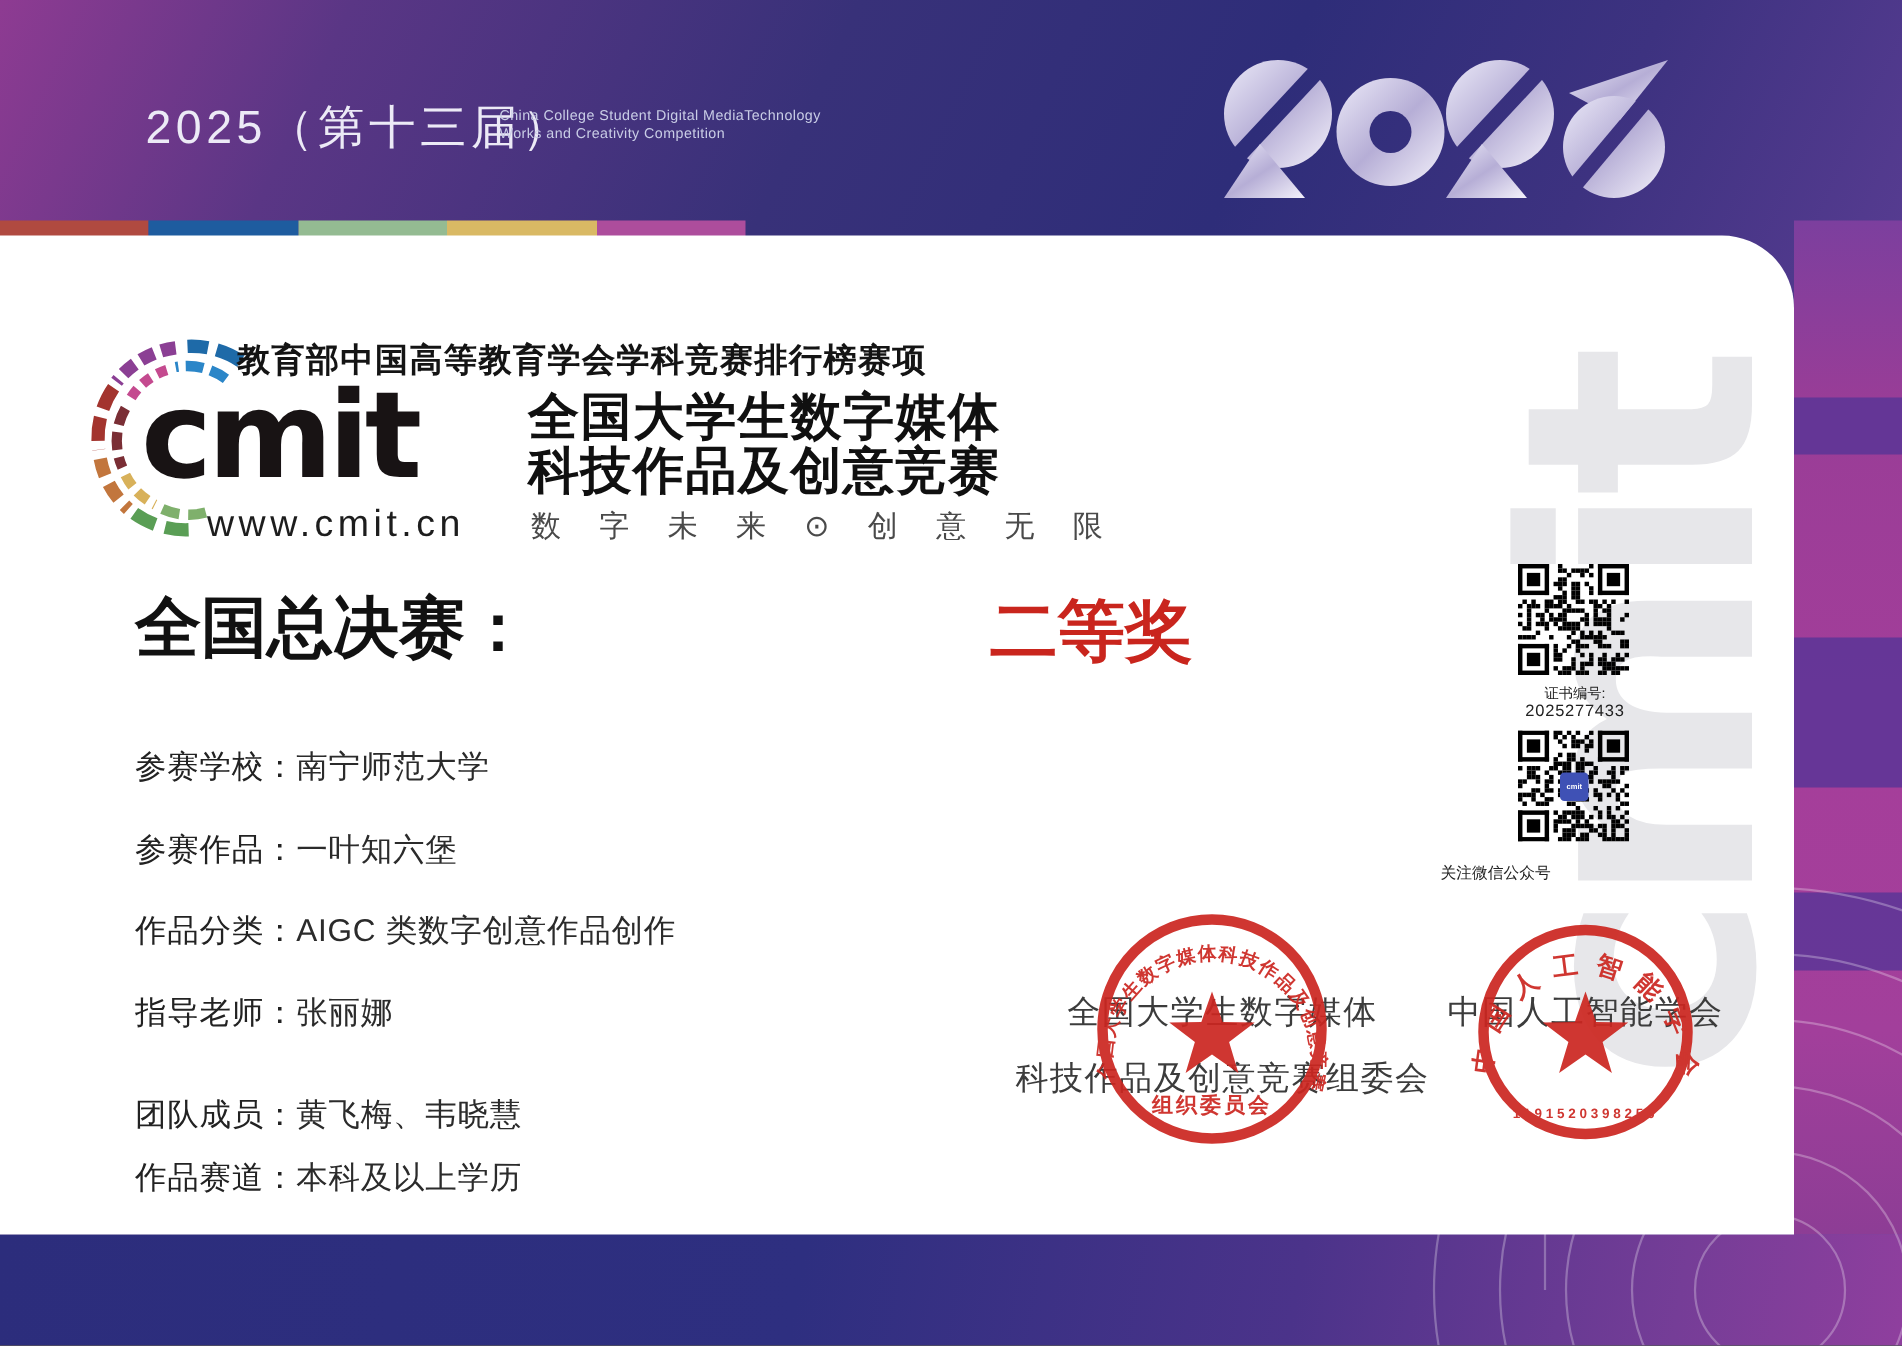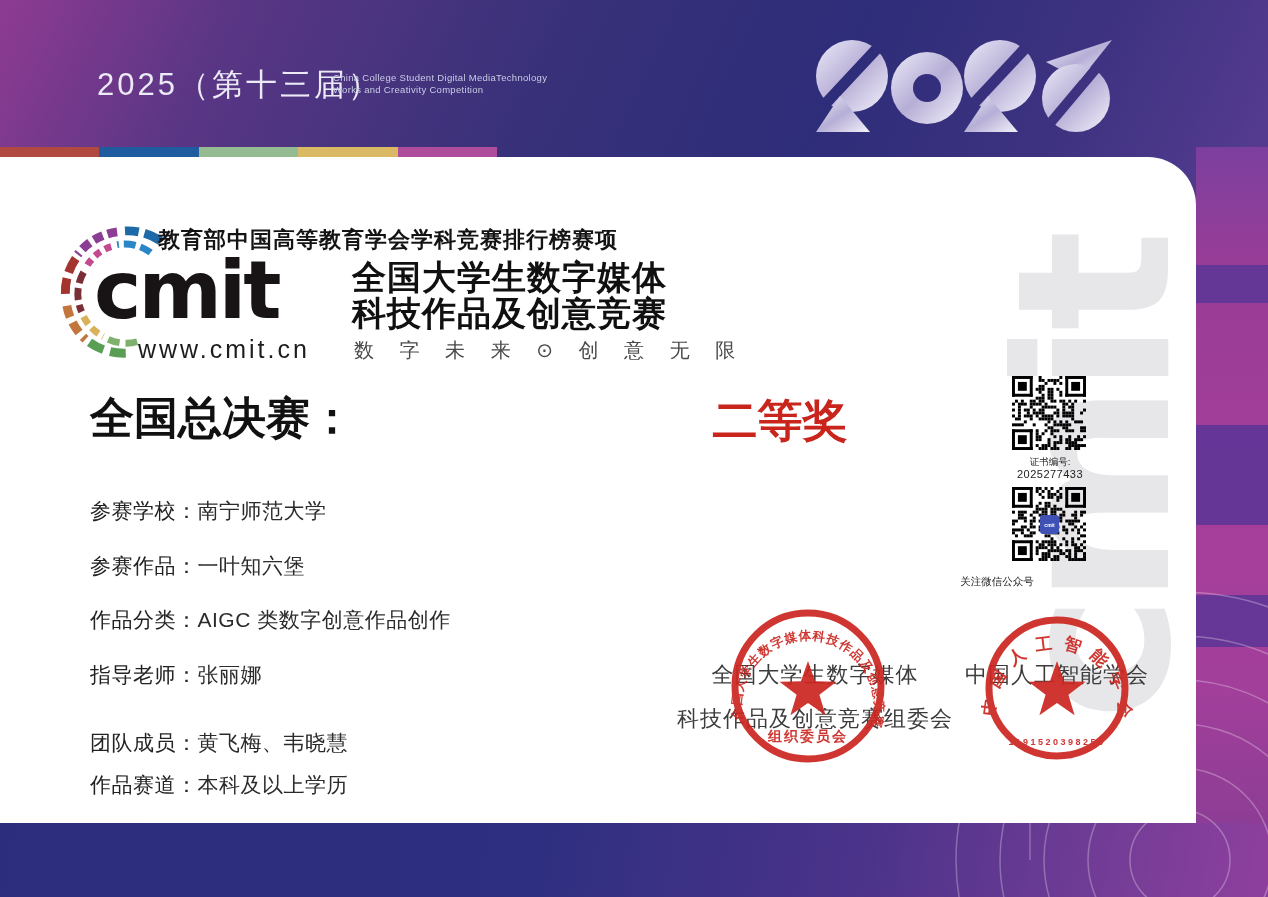--- a/index.html
+++ b/index.html
@@ -38,21 +38,21 @@
   .ring{position:absolute;left:56px;top:66px;width:138px;height:138px;}
   .edu-line{position:absolute;left:158px;top:68px;font-size:22px;font-weight:600;color:#141414;letter-spacing:1px;}
   .cmit-word{position:absolute;left:94px;top:94px;font-size:80px;font-weight:900;color:#181314;
              letter-spacing:-3px;font-family:"DejaVu Sans",sans-serif;line-height:80px;}
   .site{position:absolute;left:138px;top:178px;font-size:25px;color:#1d1d1d;letter-spacing:3px;text-align:right;}
   .t-line1{position:absolute;left:352px;top:98px;font-size:34px;font-weight:900;color:#101010;letter-spacing:1px;}
   .t-line2{position:absolute;left:352px;top:134px;font-size:34px;font-weight:900;color:#101010;letter-spacing:1px;}
   .slogan{position:absolute;left:354px;top:180px;font-size:20px;color:#4a4a4a;letter-spacing:10px;}
   
   .section-title{position:absolute;left:90px;top:232px;font-size:44px;font-weight:900;color:#111;}
-  .prize{position:absolute;left:660px;top:234px;width:240px;text-align:center;
+  .prize{position:absolute;left:660px;top:234px;width:240px;
          font-size:45px;font-weight:900;}
   
   .qr{position:absolute;width:74px;height:74px;}
   .qr1{left:1012px;top:219px;}
   .qr2{left:1012px;top:330px;}
   .qr-badge{position:absolute;left:1040px;top:358px;width:19px;height:19px;background:#3f51b5;
             border-radius:3px;color:#fff;font-size:5px;font-weight:700;display:flex;
             align-items:center;justify-content:center;z-index:3;}
   .cert-label{position:absolute;left:985px;top:299px;width:130px;text-align:center;font-size:9.5px;color:#222;}
   .cert-number{position:absolute;left:985px;top:311px;width:130px;text-align:center;font-size:11px;color:#222;letter-spacing:.5px;}

